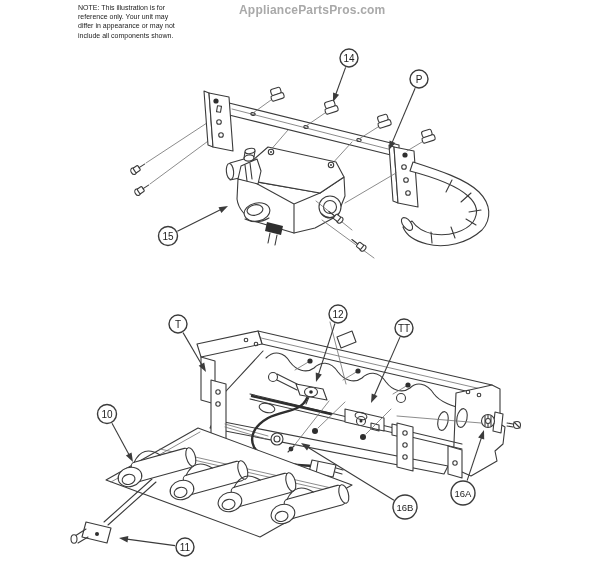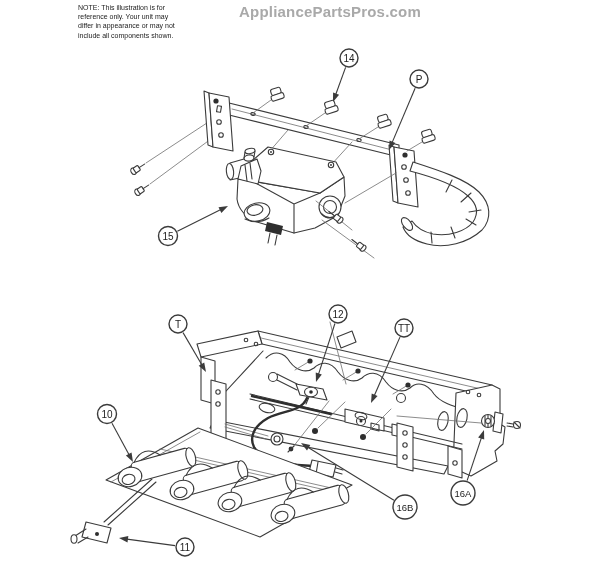--- a/index.html
+++ b/index.html
@@ -1,20 +1,20 @@
 <!DOCTYPE html>
 <html><head>
 <meta charset="utf-8">
 <style>
   html,body{margin:0;padding:0;background:#ffffff;}
   .stage{position:relative;width:600px;height:576px;background:#ffffff;overflow:hidden;
          font-family:"Liberation Sans",sans-serif;}
   .note{position:absolute;left:78px;top:3px;width:118px;font-size:7px;line-height:1.32;
         color:#1c1c1c;white-space:pre-line;}
-  .watermark{position:absolute;left:239px;top:3px;font-size:15px;font-weight:600;
+  .watermark{position:absolute;left:239px;top:3px;font-size:12px;font-weight:600;
         letter-spacing:.2px;color:#a9a9a9;}
   svg{position:absolute;left:0;top:0;}
   .ln{fill:none;stroke:#3b3b3b;stroke-width:1.1;stroke-linecap:round;stroke-linejoin:round;}
   .fw{fill:#ffffff;stroke:#3b3b3b;stroke-width:1.1;stroke-linejoin:round;}
   .thin{fill:none;stroke:#6e6e6e;stroke-width:.8;stroke-linecap:round;}
   .blk{fill:#2e2e2e;stroke:none;}
   .thick{fill:none;stroke:#2e2e2e;stroke-width:2.4;stroke-linecap:round;}
   .callout-label{font-family:"Liberation Sans",sans-serif;fill:#222;}
 </style>
 </head>

